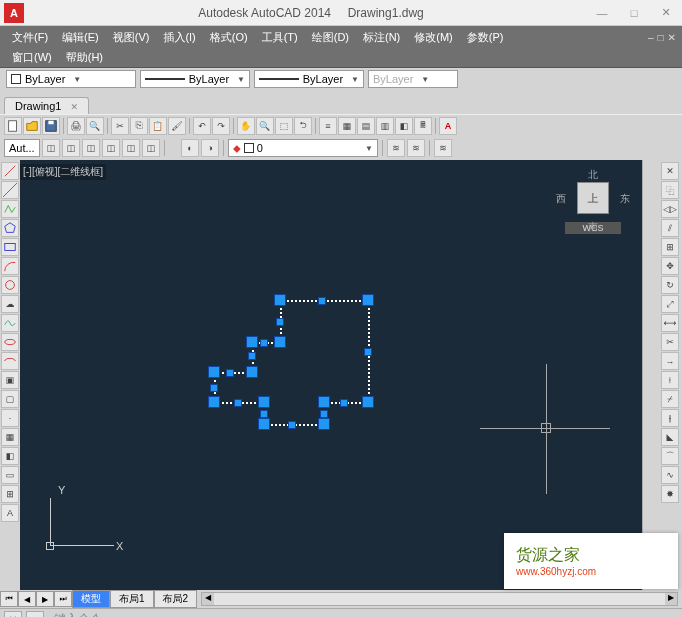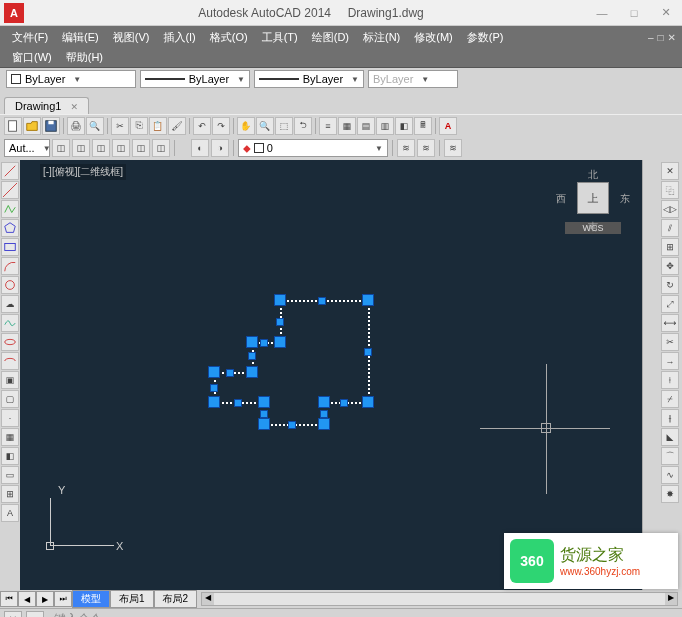--- a/index.html
+++ b/index.html
@@ -42,21 +42,21 @@
 
 
 .workspace { display: flex; height: 430px; background: #d4d4d4; }
 .left-tools { width: 20px; background: #d4d4d4; display: flex; flex-direction: column; gap: 1px; padding: 2px 1px; }
 .left-tools .tb-btn { width: 18px; height: 18px; }
 .drawing-area { flex: 1; background: #1a2a38; position: relative; overflow: hidden; }
 .right-tools { width: 22px; background: #d4d4d4; display: flex; flex-direction: column; gap: 1px; padding: 2px 1px; }
 .scrollbar-v { width: 18px; background: #d4d4d4; border-left: 1px solid #aaa; }
 
 
-.viewport-label { position: absolute; top: 4px; left: 20px; color: #ccc; font-size: 10px; background: rgba(0,0,0,0.2); padding: 1px 3px; }
+.viewport-label { position: absolute; top: 4px; left: 0; color: #ccc; font-size: 10px; background: rgba(0,0,0,0.2); padding: 1px 3px; }
 .view-cube { position: absolute; top: 8px; right: 18px; width: 62px; height: 90px; color: #aaa; font-size: 10px; }
 .cube-face { width: 32px; height: 32px; background: #d8d8d8; margin: 14px auto 6px; display: flex; align-items: center; justify-content: center; color: #444; font-size: 11px; border: 1px solid #888; }
 .wcs-label { width: 56px; margin: 8px auto 0; background: #555; color: #ddd; font-size: 9px; text-align: center; padding: 1px; }
 
 .ucs-icon { position: absolute; bottom: 24px; left: 10px; color: #ccc; }
 .ucs-icon .y-axis { position: absolute; bottom: 20px; left: 20px; width: 1px; height: 48px; background: #ccc; }
 .ucs-icon .x-axis { position: absolute; bottom: 20px; left: 20px; width: 64px; height: 1px; background: #ccc; }
 .ucs-icon .y-lbl { position: absolute; bottom: 70px; left: 28px; font-size: 11px; }
 .ucs-icon .x-lbl { position: absolute; bottom: 14px; left: 86px; font-size: 11px; }
 .ucs-icon .origin { position: absolute; bottom: 16px; left: 16px; width: 8px; height: 8px; border: 1px solid #ccc; }
@@ -199,21 +199,21 @@
   <div class="tb-btn">▦</div>
   <div class="tb-btn">▤</div>
   <div class="tb-btn">▥</div>
   <div class="tb-btn">◧</div>
   <div class="tb-btn">🖩</div>
   <div class="tb-sep"></div>
   <div class="tb-btn" style="color:#c00;font-weight:bold">A</div>
 </div>
 
 <div class="toolbar-row2">
-  <div class="layer-combo" style="width:46px">
+  <div class="layer-combo" style="width:36px">
     <span>Aut...</span>
       <span class="dropdown-arrow">▼</span>
   </div>
   <div class="tb-btn">◫</div>
   <div class="tb-btn">◫</div>
   <div class="tb-btn">◫</div>
   <div class="tb-btn">◫</div>
   <div class="tb-btn">◫</div>
   <div class="tb-btn">◫</div>
   <div class="tb-sep"></div>
@@ -406,18 +406,17 @@
   </div>
 </div>
 
 <div class="cmdline-row">
   <div class="cmd-icon">✕</div>
   <div class="cmd-icon">▸</div>
   <div class="cmd-input">键入命令</div>
 </div>
 
 <div class="watermark">
-  <div class="wm-badge">360</div>
   <div class="wm-text">
     <div class="wm-title">货源之家</div>
     <div class="wm-url">www.360hyzj.com</div>
   </div>
 </div>
 
 </body></html>

